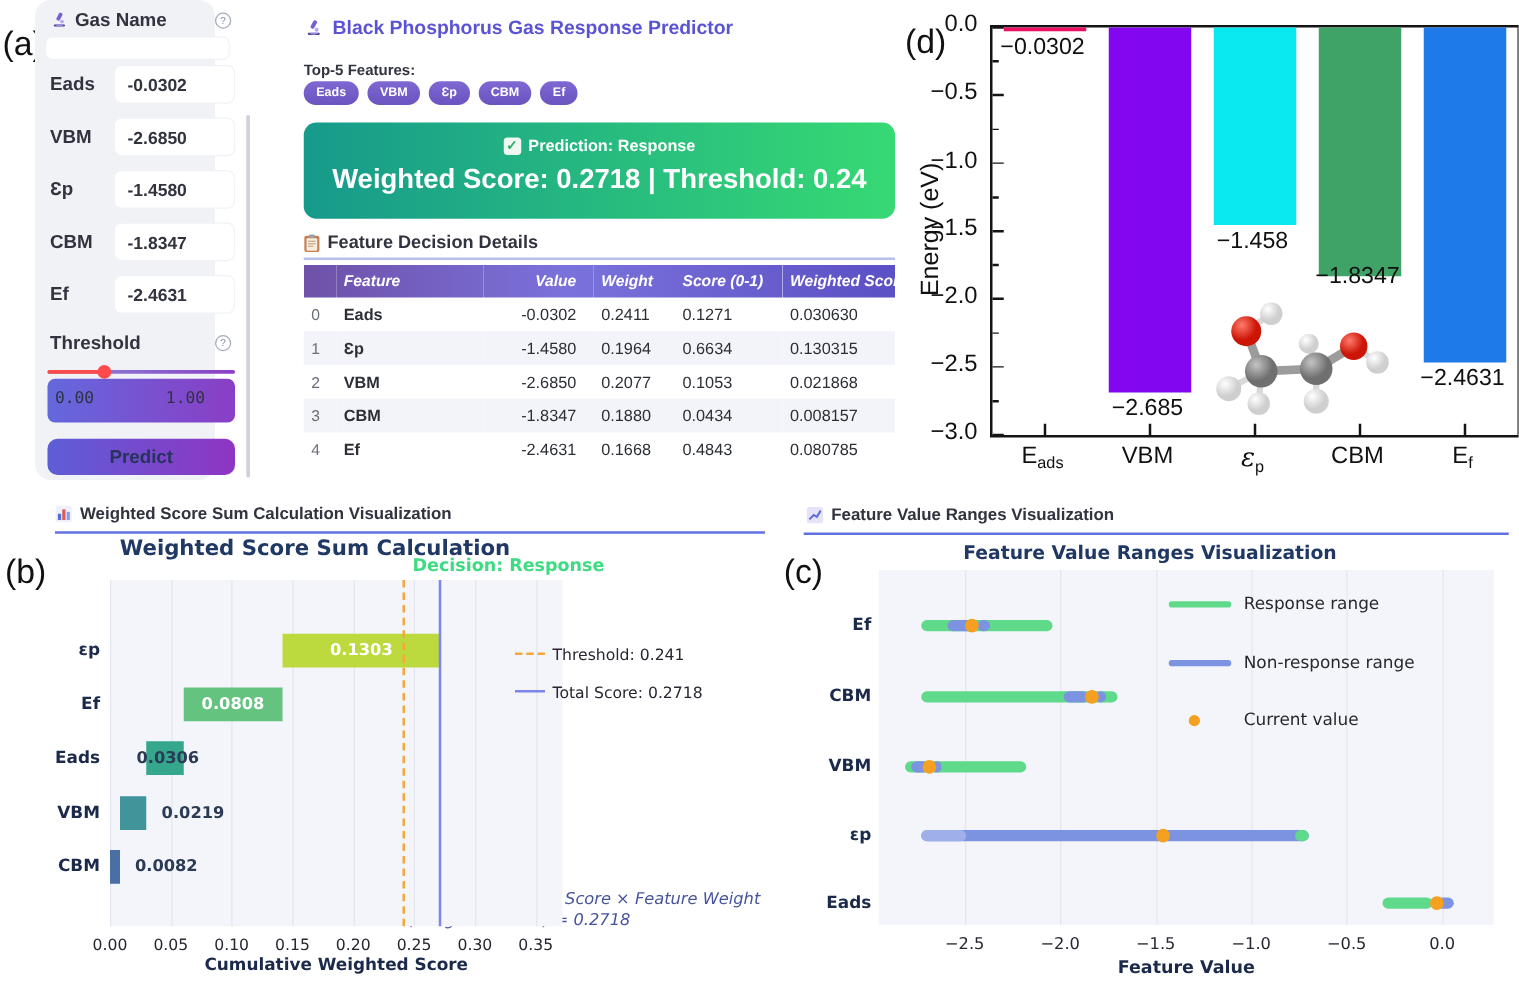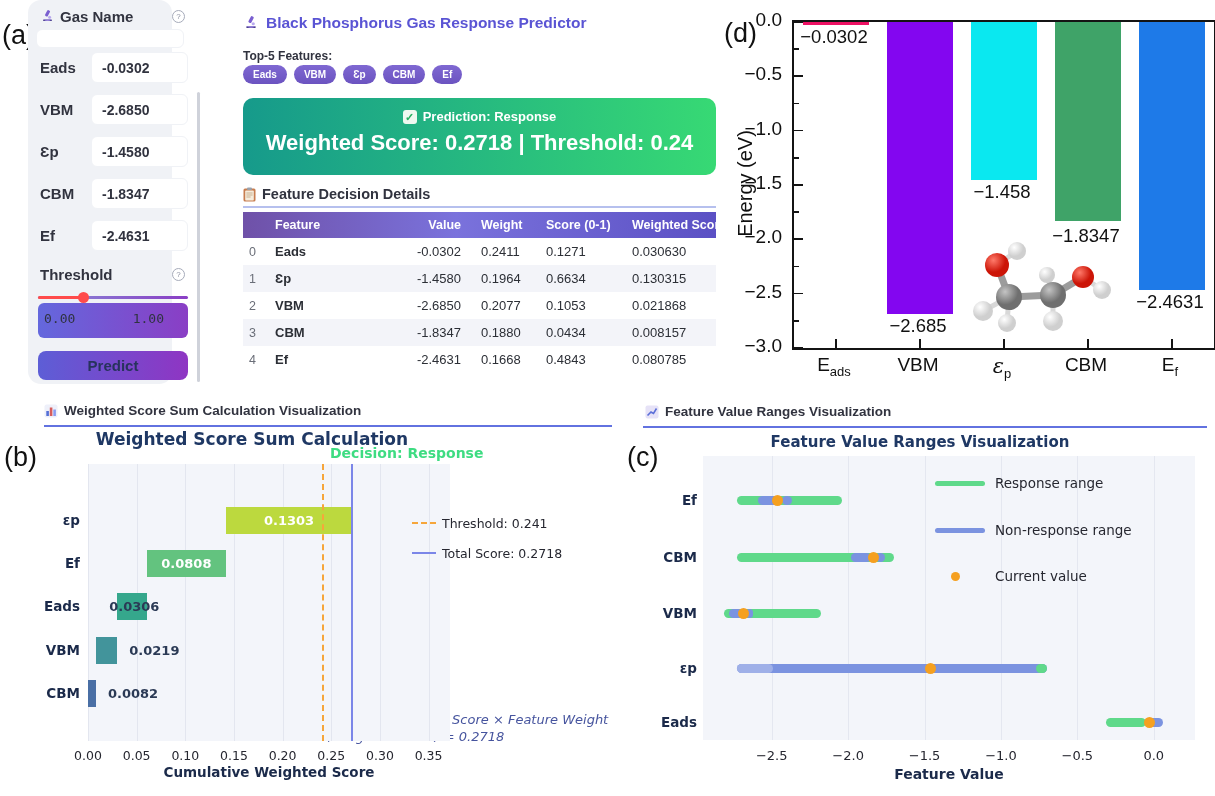--- a/index.html
+++ b/index.html
@@ -43,21 +43,21 @@
   #banner-line2{position:absolute;left:0;top:32px;width:100%;text-align:center;
                 font-size:22px;font-weight:bold;color:#fff;}
   
   #table-head{position:absolute;left:243px;top:186px;display:flex;align-items:center;gap:6px;
               font-size:14.5px;font-weight:bold;color:#31333f;}
   #table-divider{position:absolute;left:243px;top:206px;width:473px;height:2px;background:#b6c0ee;}
   #ftable{position:absolute;left:243px;top:212px;width:473px;border-collapse:collapse;table-layout:fixed;
           font-size:13px;color:#2c2f36;}
   #ftable th{background:transparent;color:#fff;font-size:12.5px;font-weight:bold;text-align:left;
              padding:6px 6px;white-space:nowrap;overflow:hidden;}
-  #ftable thead tr{background:linear-gradient(90deg,#6f51a8 0%,#7a72dc 45%,#5b50c4 100%);}
+  #ftable thead tr{background:linear-gradient(90deg,#6f51a8 0%,#7a72dc 45%,#5b50c4 100%);font-style:italic;}
   #ftable td{padding:6px 6px;white-space:nowrap;}
   #ftable tbody tr:nth-child(even){background:#f3f4f9;}
   #ftable .idx{color:#6a6e78;font-size:12.5px;}
   #ftable .feat{font-weight:600;}
   #ftable .val,#ftable th.val{text-align:right;padding-right:14px;}
   
   .panel-head{position:absolute;display:flex;align-items:center;gap:6px;font-size:13.5px;font-weight:bold;color:#31333f;}
   .panel-underline{position:absolute;height:2px;background:#6272e0;}
   .chart-title{position:absolute;text-align:center;font-family:"DejaVu Sans",sans-serif;font-weight:bold;color:#1f3864;}
   .xlabel{position:absolute;text-align:center;font-family:"DejaVu Sans",sans-serif;font-weight:bold;color:#1b2a4a;}
@@ -292,21 +292,21 @@
       <div class="dylab" style="position: absolute; left: 6px; top: 172px; width: 58px; text-align: right; font: 19px &quot;Liberation Sans&quot;, sans-serif; color: rgb(16, 16, 16);">−1.5</div>
       <div class="dylab" style="position: absolute; left: 6px; top: 226.333px; width: 58px; text-align: right; font: 19px &quot;Liberation Sans&quot;, sans-serif; color: rgb(16, 16, 16);">−2.0</div>
       <div class="dylab" style="position: absolute; left: 6px; top: 280.667px; width: 58px; text-align: right; font: 19px &quot;Liberation Sans&quot;, sans-serif; color: rgb(16, 16, 16);">−2.5</div>
       <div class="dylab" style="position: absolute; left: 6px; top: 335px; width: 58px; text-align: right; font: 19px &quot;Liberation Sans&quot;, sans-serif; color: rgb(16, 16, 16);">−3.0</div>
       <div class="dbarlab" style="position: absolute; left: 56px; top: 26.3px; width: 120px;">−0.0302</div>
       <div class="dxlab" style="position: absolute; left: 71px; top: 354px; width: 90px;">E<sub>ads</sub></div>
       <div class="dbarlab" style="position: absolute; left: 140px; top: 314.77px; width: 120px;">−2.685</div>
       <div class="dxlab" style="position: absolute; left: 155px; top: 354px; width: 90px;">VBM</div>
       <div class="dbarlab" style="position: absolute; left: 224px; top: 181.436px; width: 120px;">−1.458</div>
       <div class="dxlab" style="position: absolute; left: 239px; top: 354px; width: 90px;"><span class="eps">ε</span><sub>p</sub></div>
-      <div class="dbarlab" style="position: absolute; left: 308px; top: 225px; width: 120px;">−1.8347</div>
+      <div class="dbarlab" style="position: absolute; left: 308px; top: 209px; width: 120px;">−1.8347</div>
       <div class="dxlab" style="position: absolute; left: 323px; top: 354px; width: 90px;">CBM</div>
       <div class="dbarlab" style="position: absolute; left: 392px; top: 290.657px; width: 120px;">−2.4631</div>
       <div class="dxlab" style="position: absolute; left: 407px; top: 354px; width: 90px;">E<sub>f</sub></div>
     </section>
 
   <section class="abs" id="panelB" style="left:0;top:395px;width:640px;height:401px;">
     <div class="panel-head" style="left:44px;top:8px;">
       <svg width="14" height="14" viewBox="0 0 14 14">
         <rect x="0.5" y="0.5" width="13" height="13" rx="2" fill="#eef0fa"></rect>
         <rect x="2.3" y="7" width="2.6" height="5" fill="#5470d6"></rect>

